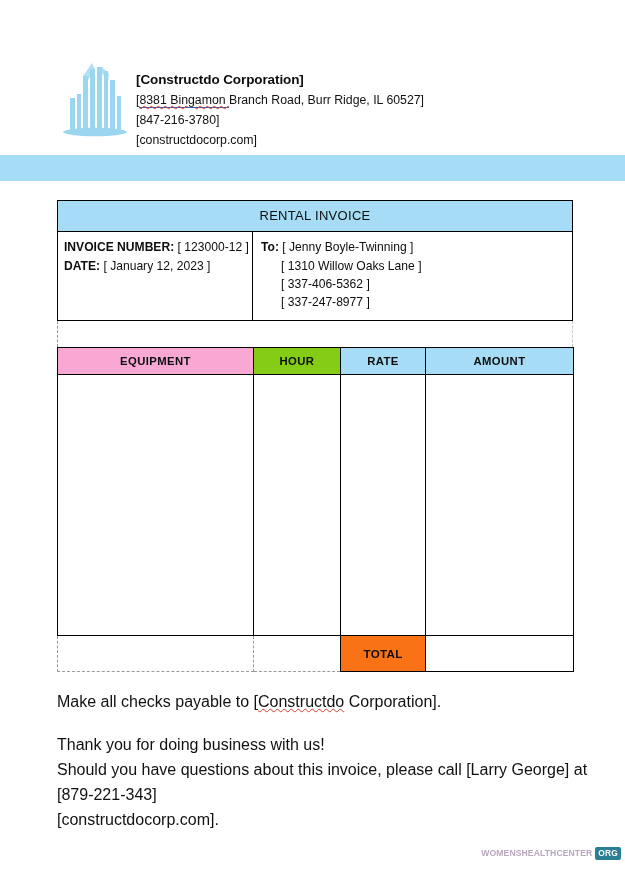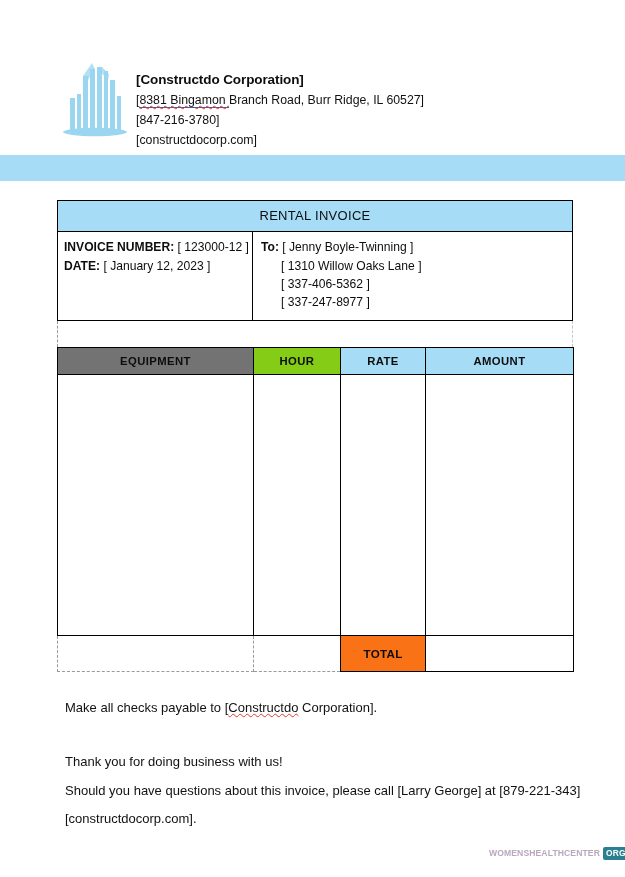--- a/index.html
+++ b/index.html
@@ -170,36 +170,37 @@
   }
 
   
   .footer {
     position: absolute;
     left: 57px;
     top: 690px;
     width: 540px;
   }
   .footer p {
-    margin: 8px;
-    font-size: 13px;
+    margin: 0;
+    font-size: 16px;
     line-height: 1.56;
     color: #111;
   }
   .footer .gap { height: 18px; }
 
   
   .watermark {
     position: absolute;
     left: 489px;
     top: 842px;
     width: 132px;
     height: 22px;
     display: flex;
     align-items: center;
+    justify-content: flex-end;
   }
   .wm-text {
     font-size: 8.6px;
     letter-spacing: 0.1px;
     color: #b9a7bd;
     font-weight: bold;
     white-space: nowrap;
   }
   .wm-badge {
     margin-left: 3px;
@@ -264,21 +265,21 @@
 
   <table class="items">
     <colgroup>
       <col class="col-eq">
         <col class="col-hr">
         <col class="col-rt">
         <col class="col-am">
     </colgroup>
     <thead>
       <tr>
-        <th style="background: #737373;">EQUIPMENT</th>
+        <th style="background: #f9a8d4;">EQUIPMENT</th>
         <th style="background: #84cc16;">HOUR</th>
         <th style="background: rgb(166, 220, 245);">RATE</th>
         <th style="background: rgb(166, 220, 245);">AMOUNT</th>
       </tr>
     </thead>
     <tbody>
       <tr>
         <td class="body-cell"></td>
         <td class="body-cell"></td>
         <td class="body-cell"></td>

